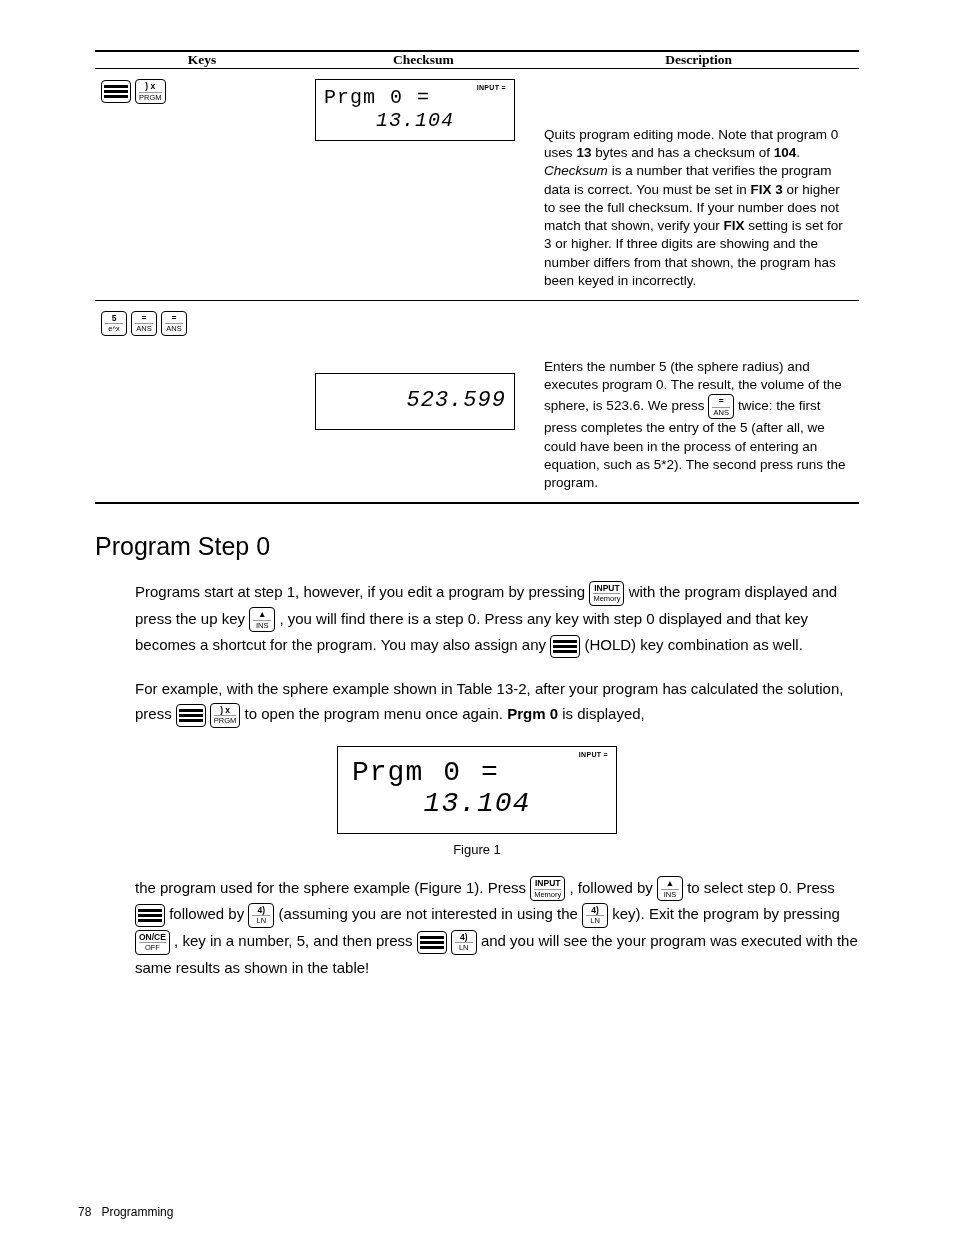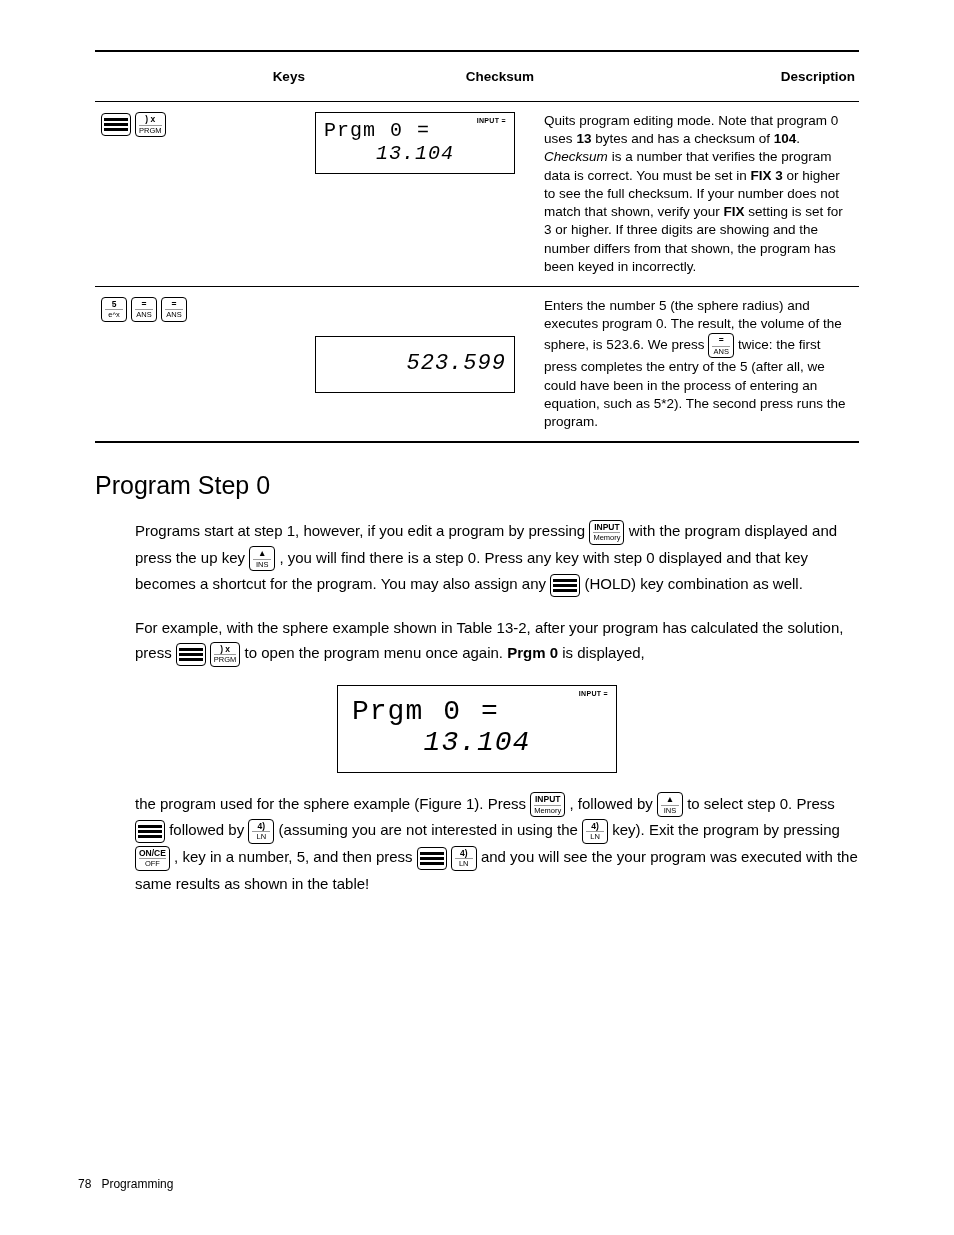--- a/index.html
+++ b/index.html
@@ -19,55 +19,56 @@
   table.main {
     width: 100%;
     border-collapse: collapse;
     font-size: 13.5px;
   }
   table.main thead tr {
     border-top: 2px solid #000;
     border-bottom: 1px solid #000;
   }
   table.main th {
-    text-align: right;
+    text-align: center;
     font-weight: bold;
-    padding: 17px 4px;
+    padding: 0 4px;
+    font-family: Liberation Serif, serif;
   }
   table.main td {
     vertical-align: top;
     padding: 10px 6px;
   }
   tr.row1 td { border-bottom: 1px solid #000; }
   tr.row2 td { border-bottom: 2px solid #000; }
   col.keys { width: 28%; }
   col.display { width: 30%; }
   col.desc { width: 42%; }
-  .desc-text { line-height: 1.35; }
+  .desc-text { line-height: 1.35; margin-top: 47px; }
   .italic { font-style: italic; }
   .bold { font-weight: bold; }
   h2.section {
     font-size: 25px;
     font-weight: normal;
     margin: 28px 0 14px 0;
   }
   .body-text {
     font-size: 15px;
     line-height: 1.7;
     margin: 18px 0 10px 40px;
   }
   .fig-caption {
     text-align: center;
     font-size: 13px;
     margin: 8px 0 14px 0;
   }
   .footer {
     position: absolute;
     left: 78px;
-    bottom: 44px;
+    bottom: 16px;
     font-size: 12px;
   }
 
   
   .key {
     display: inline-block;
     border: 1.5px solid #000;
     border-radius: 4px;
     font-size: 9px;
     line-height: 1;
@@ -240,20 +241,21 @@
 
 <div class="lcd large">
   <span class="annun">INPUT =</span>
   <div class="line1">
     <span>Prgm</span>
     <span>0</span>
     <span>=</span>
   </div>
   <div class="line2">13.104</div>
 </div>
+<div class="fig-caption">Figure 1</div>
 
 <div class="body-text">
   <span>the program used for the sphere example (Figure 1). Press </span>
   <span class="key"><span class="top">INPUT</span><span class="bottom">Memory</span></span>
   <span>, followed by </span>
   <span class="key"><span class="top">▲</span><span class="bottom">INS</span></span>
   <span> to select step 0. Press </span>
   <span class="key shift"><span class="bars">
           <span></span>
           <span></span>

